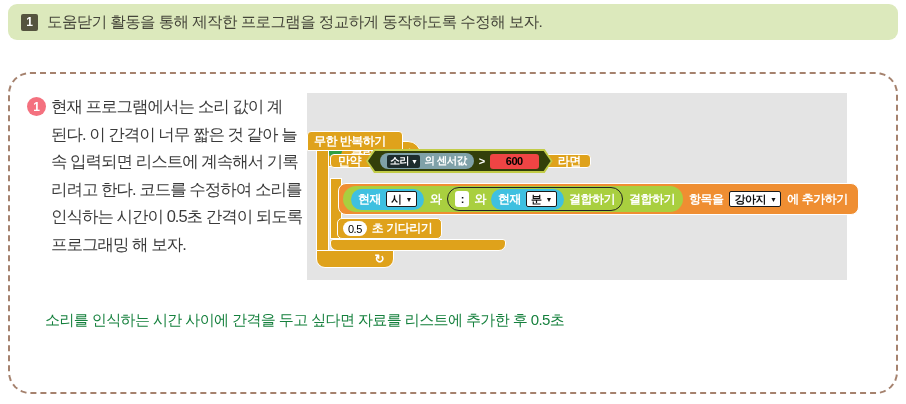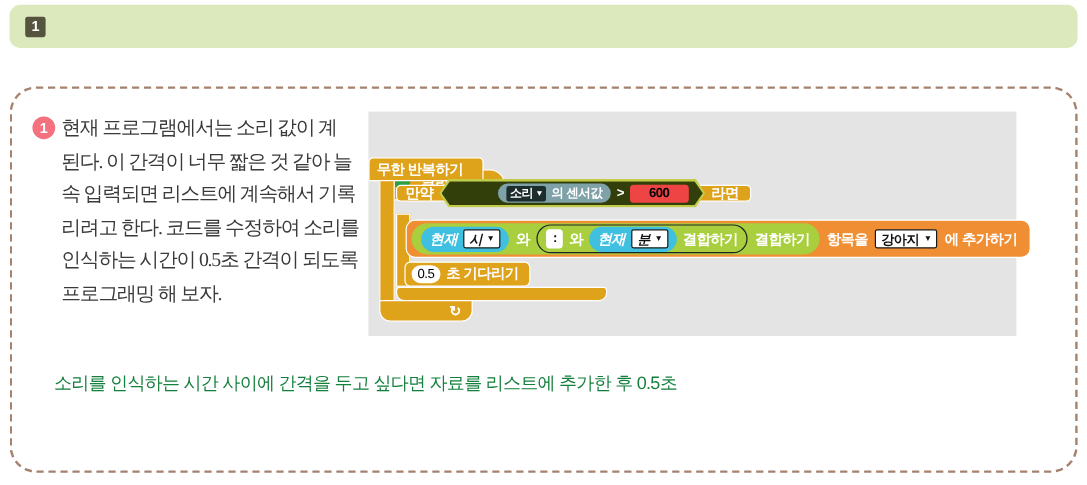--- a/index.html
+++ b/index.html
@@ -32,21 +32,21 @@
 
   
   .task-badge {
     position:absolute; left:27px; top:97px; width:19px; height:19px;
     border-radius:50%; background:#f4717f; color:#fff;
     font-size:12px; font-weight:700;
     display:flex; align-items:center; justify-content:center;
   }
   .task-lines {
     position:absolute; left:51px; top:93px; width:270px;
-    font-size:16.5px; line-height:27.5px; color:#3a3a3a; letter-spacing:-1px;font-family:Liberation Serif, serif;
+    font-size:16.5px; line-height:27.5px; color:#3a3a3a; letter-spacing:-1px;
   }
 
   
   .note {
     position:absolute; left:45px; top:305px;
     font-size:15px; line-height:29px; color:#15803d; letter-spacing:-0.6px;
   }
 
   
   .panel {
@@ -79,21 +79,21 @@
   .hex {
     clip-path:polygon(8px 0, calc(100% - 8px) 0, 100% 50%, calc(100% - 8px) 100%, 8px 100%, 0 50%);
     background:#c2cc48; padding:2px; display:inline-flex;
   }
   .hex-in {
     clip-path:polygon(7px 0, calc(100% - 7px) 0, 100% 50%, calc(100% - 7px) 100%, 7px 100%, 0 50%);
     background:#333f0a; display:flex; align-items:center; gap:5px; padding:2px 12px; height:20px;
   }
   .sensor-pill {
     background:#7fa1a8; border-radius:9px; padding:1px 7px; height:16px;
-    display:flex; align-items:center; gap:4px; font-size:10.5px;margin-left:35px;
+    display:flex; align-items:center; gap:4px; font-size:10.5px;
   }
   .sensor-drop {
     background:#1d2c2c; color:#fff; border-radius:2px; padding:0 3px; height:13px;
     display:flex; align-items:center; gap:2px; font-size:10px;
   }
   .val-box {
     background:#ef4444; color:#000; border-radius:3px; padding:0 16px; height:15px;
     display:flex; align-items:center; font-size:11px; font-weight:700;
   }
   .op { font-size:11px; }
@@ -102,21 +102,21 @@
   .join-outer {
     background:#a9cf3f; border-radius:13px; height:26px;
     display:flex; align-items:center; gap:6px; padding:0 8px;
   }
   .join-inner {
     background:#a9cf3f; border:1.5px solid #222; border-radius:12px; height:24px;
     display:flex; align-items:center; gap:5px; padding:0 7px;
   }
   .blue-pill {
     background:#3fc0e0; border-radius:11px; height:21px;
-    display:flex; align-items:center; gap:5px; padding:0 7px;font-style:italic;
+    display:flex; align-items:center; gap:5px; padding:0 7px;
   }
   .white-drop {
     background:#fff; border:1.5px solid #1a1a1a; border-radius:2px; color:#111;
     height:16px; display:flex; align-items:center; gap:4px; padding:0 4px;
     font-size:11px; font-weight:700;
   }
   .colon-box {
     background:#fff; border-radius:3px; width:14px; height:16px; color:#111;
     display:flex; align-items:center; justify-content:center; font-size:11px; font-weight:700;
   }
@@ -126,20 +126,21 @@
   }
   .drop-arrow { font-size:7px; line-height:1; }
 </style>
 </head>
 <body>
 
 <div>
 
   <div class="banner">
     <span class="banner-badge">1</span>
+    <span class="banner-title">도움닫기 활동을 통해 제작한 프로그램을 정교하게 동작하도록 수정해 보자.</span>
   </div>
 
   <div class="card"></div>
 
   <span class="task-badge">1</span>
   <div class="task-lines">
     <div>현재 프로그램에서는 소리 값이 계</div>
     <div>된다. 이 간격이 너무 짧은 것 같아 늘</div>
     <div>속 입력되면 리스트에 계속해서 기록</div>
     <div>리려고 한다. 코드를 수정하여 소리를</div>

